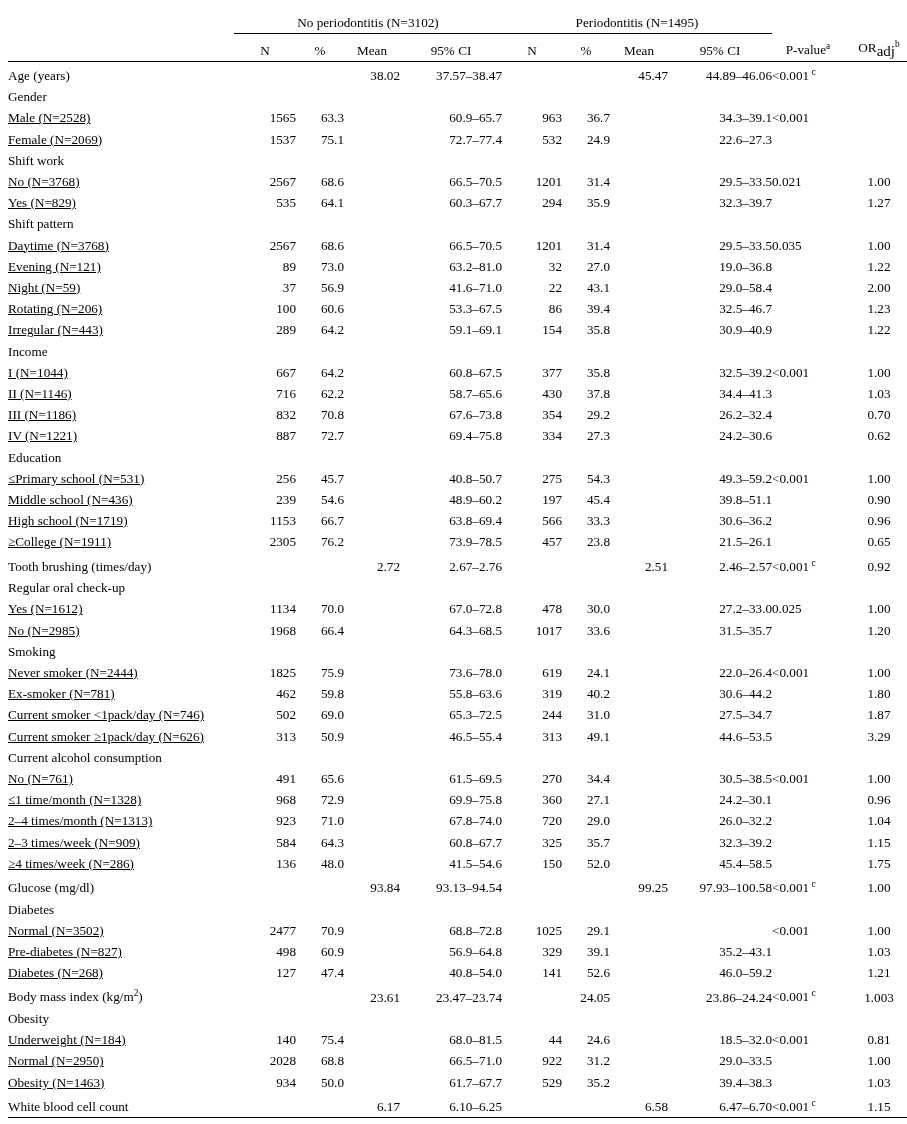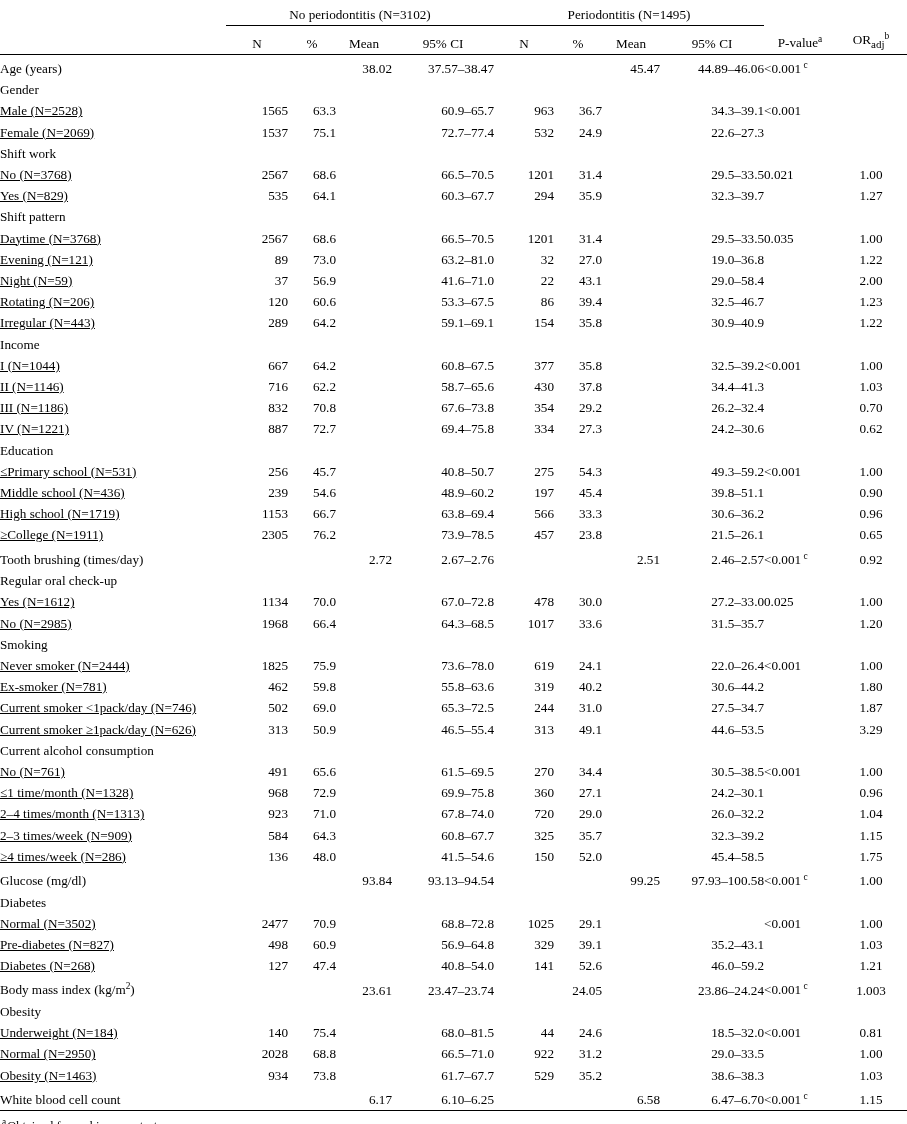--- a/index.html
+++ b/index.html
@@ -12,21 +12,21 @@
     height: 1124px;
     font-family: "Liberation Serif", serif;
     color: #000000;
     font-size: 13.2px;
     -webkit-font-smoothing: antialiased;
   }
   .sheet {
     position: relative;
     width: 907px;
     height: 1124px;
-    padding: 0;
+    padding: 8px;
     box-sizing: border-box;
   }
   table.tbl {
     border-collapse: collapse;
     width: 907px;
     table-layout: fixed;
     font-size: 13.2px;
   }
   table.tbl td, table.tbl th {
     padding: 0;
@@ -72,21 +72,21 @@
 
   td.lbl { text-align: left; padding-left: 2px; margin-top: 24px; }
   td.num { text-align: right; padding-right: 9px; }
   td.num-pv { text-align: left; padding-left: 6px; margin-left: 10px; }
   td.num-or { text-align: center; padding-right: 14px; }
   td.num-ci3 { text-align: right; padding-right: 6px; }
   td.ctr { text-align: center; }
 
   .indent1 { padding-left: 12px; text-decoration: underline; }
 
-  .sub { vertical-align: sub; font-size: 11px; }
+  .sub { vertical-align: sub; font-size: 15px; }
   .sup { vertical-align: super; font-size: 9.4px; }
 
   .footnotes {
     margin-top: 3px;
     font-size: 12.6px;
     line-height: 16.6px;
     padding-left: 2px;
   }
   .footnotes div { white-space: nowrap; }
   .fn-mark { vertical-align: super; font-size: 9.4px; padding-right: 1px; }
@@ -284,21 +284,21 @@
           <td class="num">22</td>
           <td class="num">43.1</td>
           <td class="num"></td>
           <td class="num">29.0–58.4</td>
           <td class="num-pv"></td>
           <td class="num-or">2.00</td>
           <td class="num-ci3">0.92–4.33</td>
         </tr>
         <tr class="data">
           <td class="lbl indent1">Rotating (N=206)</td>
-          <td class="num">120</td>
+          <td class="num">100</td>
           <td class="num">60.6</td>
           <td class="num"></td>
           <td class="num">53.3–67.5</td>
           <td class="num">86</td>
           <td class="num">39.4</td>
           <td class="num"></td>
           <td class="num">32.5–46.7</td>
           <td class="num-pv"></td>
           <td class="num-or">1.23</td>
           <td class="num-ci3">0.88–1.73</td>
@@ -789,27 +789,27 @@
           <td class="num">31.2</td>
           <td class="num"></td>
           <td class="num">29.0–33.5</td>
           <td class="num-pv"></td>
           <td class="num-or">1.00</td>
           <td class="num-ci3">reference</td>
         </tr>
         <tr class="data">
           <td class="lbl indent1">Obesity (N=1463)</td>
           <td class="num">934</td>
-          <td class="num">73.8</td>
+          <td class="num">50.0</td>
           <td class="num"></td>
           <td class="num">61.7–67.7</td>
           <td class="num">529</td>
           <td class="num">35.2</td>
           <td class="num"></td>
-          <td class="num">38.6–38.3</td>
+          <td class="num">39.4–38.3</td>
           <td class="num-pv"></td>
           <td class="num-or">1.03</td>
           <td class="num-ci3">0.88–1.21</td>
         </tr>
         <tr class="data rule-bottom">
           <td class="lbl">White blood cell count</td>
           <td class="num"></td>
           <td class="num"></td>
           <td class="num">6.17</td>
           <td class="num">6.10–6.25</td>

